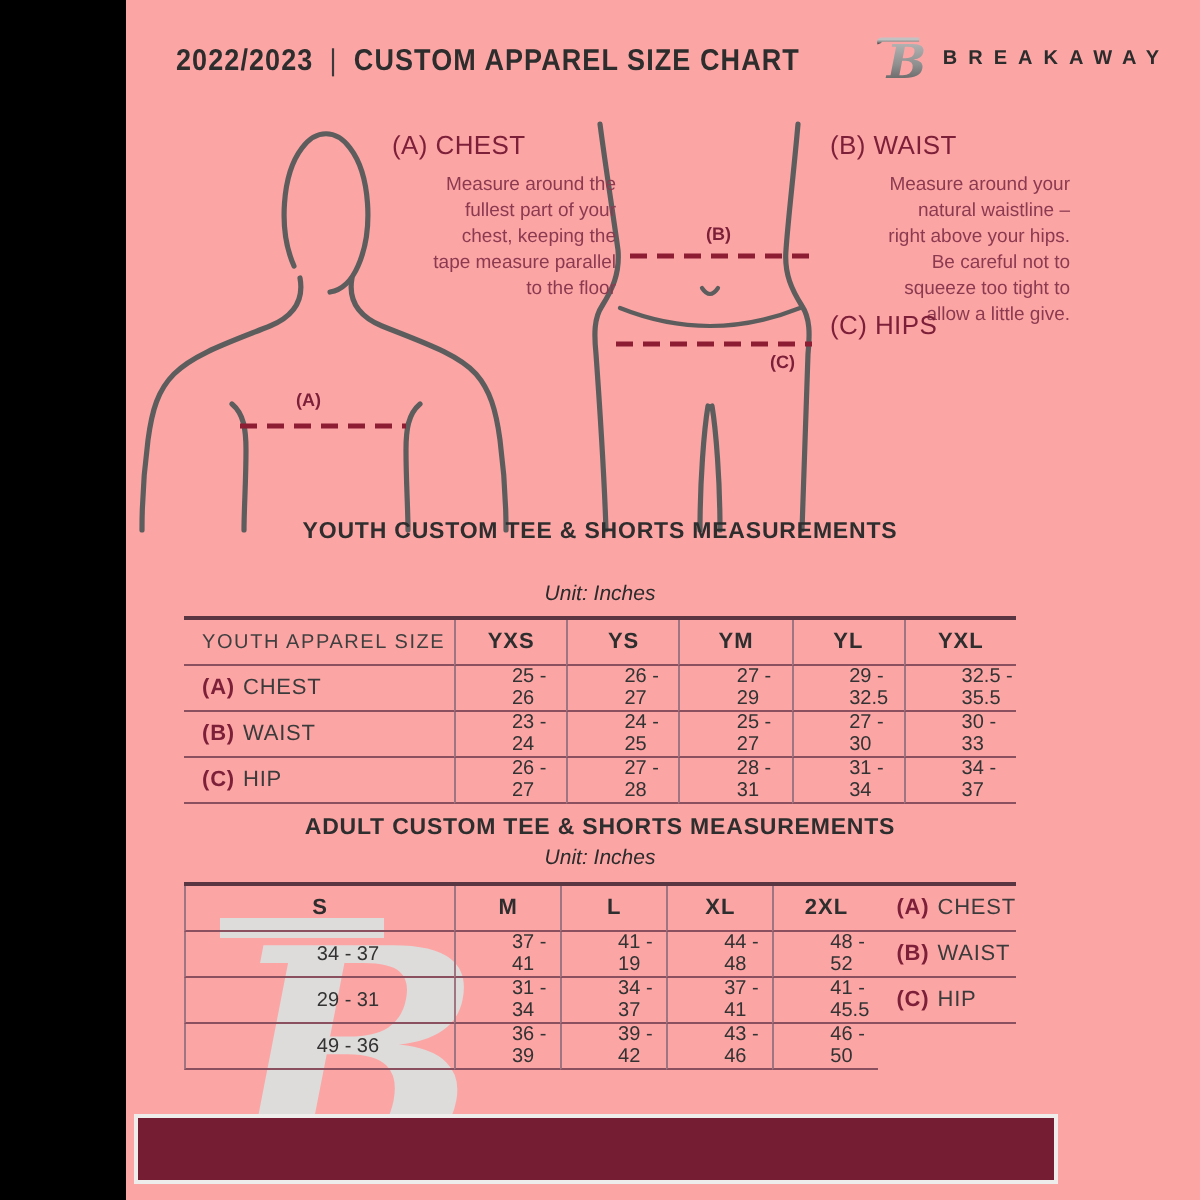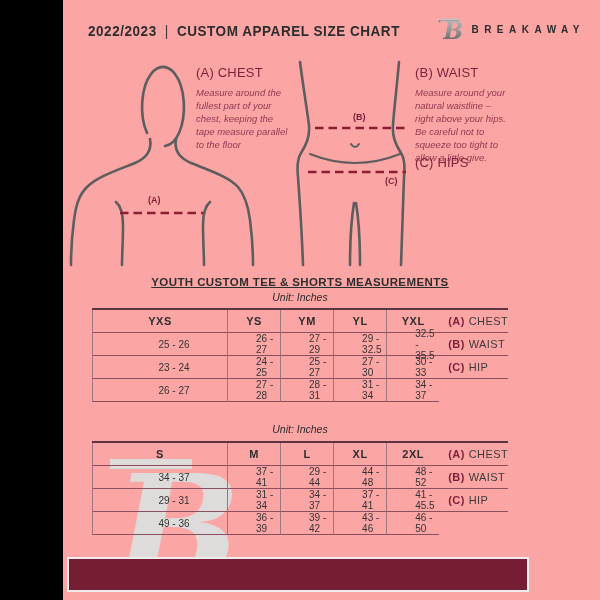--- a/index.html
+++ b/index.html
@@ -19,22 +19,22 @@
   .brand-name{font-weight:bold;font-size:10px;letter-spacing:5.5px;color:#2c2c2c;}
 
   
   .diagram{position:absolute;left:0;top:55px;width:474px;height:215px;}
   .figures{position:absolute;left:0;top:0;width:474px;height:215px;}
   .outline{fill:none;stroke:#5d5d5d;stroke-width:2.6;stroke-linecap:round;}
   .thin{stroke-width:2.1;}
   .dash{fill:none;stroke:#8c1d33;stroke-width:2.4;stroke-dasharray:8.5 5;}
   .diag-label{position:absolute;font-size:9px;font-weight:bold;color:#7c1f38;}
   .m-head{position:absolute;font-size:13px;font-weight:normal;color:#7c1f38;letter-spacing:.2px;}
-  .m-para{position:absolute;font-size:9.5px;font-style:italic;color:#8c3a50;
-    line-height:13px;white-space:pre-line;}
+  .m-para{position:absolute;font-size:9.5px;color:#8c3a50;
+    line-height:13px;white-space:pre-line;text-align:right;}
 
   
   .section-title{position:absolute;left:0;width:474px;text-align:center;
     font-weight:bold;font-size:11.5px;letter-spacing:.4px;color:#2e2e2e;}
   .section-unit{position:absolute;left:0;width:474px;text-align:center;
     font-style:italic;font-size:10.5px;color:#2b2b2b;}
 
   
   .size-table{position:absolute;left:29px;width:416px;z-index:2;
     display:grid;grid-template-columns:135px repeat(5,1fr);
@@ -113,24 +113,25 @@
     <div class="m-para" style="left:352px;top:31px;width:120px;">Measure around your
 natural waistline –
 right above your hips.
 Be careful not to
 squeeze too tight to
 allow a little give.</div>
 
     <div class="m-head" style="left:352px;top:100px;">(C) HIPS</div>
   </div>
 
-  <div class="section-title" style="top:276px;text-decoration:underline;">YOUTH CUSTOM TEE &amp; SHORTS MEASUREMENTS</div>
+  <div class="section-title" style="top:260px;">YOUTH CUSTOM TEE &amp; SHORTS MEASUREMENTS</div>
   <div class="section-unit" style="top:291px;">Unit: Inches</div>
 
   <div class="size-table" style="top:308px;">
+    <div class="cell first hdr-size-label">YOUTH APPAREL SIZE</div>
     <div class="cell vl hdr-size">YXS</div>
     <div class="cell vl hdr-size">YS</div>
     <div class="cell vl hdr-size">YM</div>
     <div class="cell vl hdr-size">YL</div>
     <div class="cell vl hdr-size">YXL</div>
 
     <div class="cell first rowlab">
         <span class="key">(A)</span>
         <span>CHEST</span>
       </div>
@@ -154,36 +155,37 @@
         <span class="key">(C)</span>
         <span>HIP</span>
       </div>
     <div class="cell vl val">26 - 27</div>
     <div class="cell vl val">27 - 28</div>
     <div class="cell vl val">28 - 31</div>
     <div class="cell vl val">31 - 34</div>
     <div class="cell vl val">34 - 37</div>
   </div>
 
+  <div class="section-title" style="top:408px;">ADULT CUSTOM TEE &amp; SHORTS MEASUREMENTS</div>
   <div class="section-unit" style="top:423px;">Unit: Inches</div>
 
   <div class="size-table" style="top:441px;">
     <div class="cell vl hdr-size">S</div>
     <div class="cell vl hdr-size">M</div>
     <div class="cell vl hdr-size">L</div>
     <div class="cell vl hdr-size">XL</div>
     <div class="cell vl hdr-size">2XL</div>
 
     <div class="cell first rowlab">
         <span class="key">(A)</span>
         <span>CHEST</span>
       </div>
     <div class="cell vl val">34 - 37</div>
     <div class="cell vl val">37 - 41</div>
-    <div class="cell vl val">29 - 44</div>
+    <div class="cell vl val">41 - 19</div>
     <div class="cell vl val">44 - 48</div>
     <div class="cell vl val">48 - 52</div>
 
     <div class="cell first rowlab">
         <span class="key">(B)</span>
         <span>WAIST</span>
       </div>
     <div class="cell vl val">29 - 31</div>
     <div class="cell vl val">31 - 34</div>
     <div class="cell vl val">34 - 37</div>

